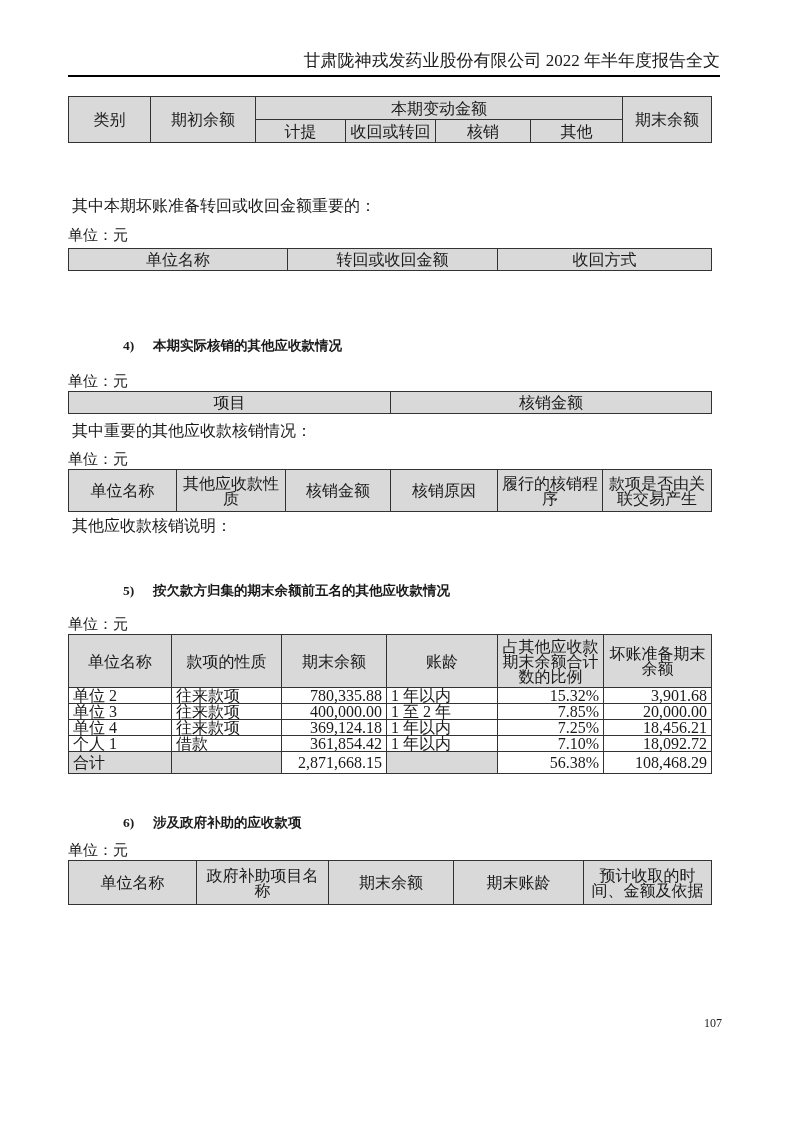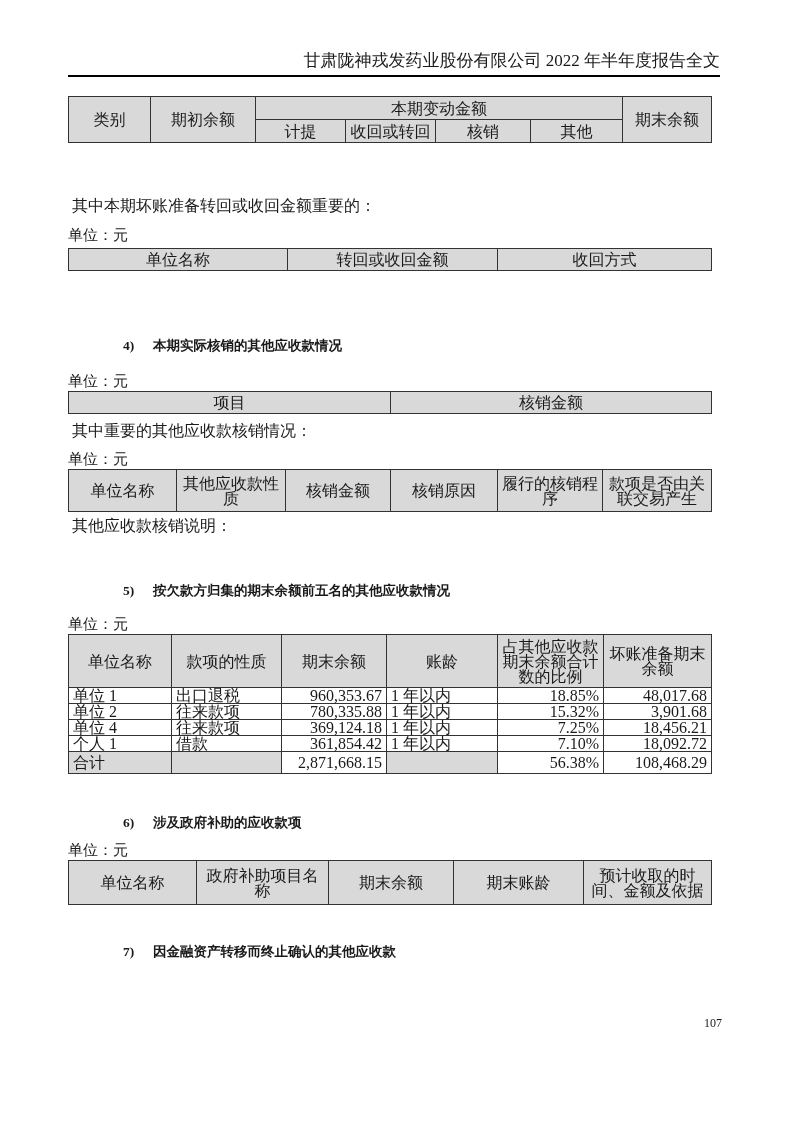--- a/index.html
+++ b/index.html
@@ -218,34 +218,34 @@
       <tbody>
           <tr class="hdr">
         <th>单位名称</th>
         <th>款项的性质</th>
         <th>期末余额</th>
         <th>账龄</th>
         <th>占其他应收款期末余额合计数的比例</th>
         <th>坏账准备期末余额</th>
       </tr>
       <tr class="row">
-        <td class="ta-l">单位 1</td>
-        <td class="ta-l">出口退税</td>
-        <td class="ta-r">960,353.67</td>
-        <td class="ta-l">1 年以内</td>
-        <td class="ta-r">18.85%</td>
-        <td class="ta-r">48,017.68</td>
-      </tr>
-      <tr class="row">
         <td class="ta-l">单位 2</td>
         <td class="ta-l">往来款项</td>
         <td class="ta-r">780,335.88</td>
         <td class="ta-l">1 年以内</td>
         <td class="ta-r">15.32%</td>
         <td class="ta-r">3,901.68</td>
+      </tr>
+      <tr class="row">
+        <td class="ta-l">单位 3</td>
+        <td class="ta-l">往来款项</td>
+        <td class="ta-r">400,000.00</td>
+        <td class="ta-l">1 至 2 年</td>
+        <td class="ta-r">7.85%</td>
+        <td class="ta-r">20,000.00</td>
       </tr>
       <tr class="row">
         <td class="ta-l">单位 4</td>
         <td class="ta-l">往来款项</td>
         <td class="ta-r">369,124.18</td>
         <td class="ta-l">1 年以内</td>
         <td class="ta-r">7.25%</td>
         <td class="ta-r">18,456.21</td>
       </tr>
       <tr class="row">
@@ -285,20 +285,17 @@
           <tr>
         <th>单位名称</th>
         <th>政府补助项目名称</th>
         <th>期末余额</th>
         <th>期末账龄</th>
         <th>预计收取的时间、金额及依据</th>
       </tr>
     </tbody>
       </table>
 
-    <div class="section-heading s7">
-      <span class="num">7)</span><span>因金融资产转移而终止确认的其他应收款</span>
-    </div>
 
   </div>
 
   <div class="page-number">107</div>
 </div>
 
 </body></html>

